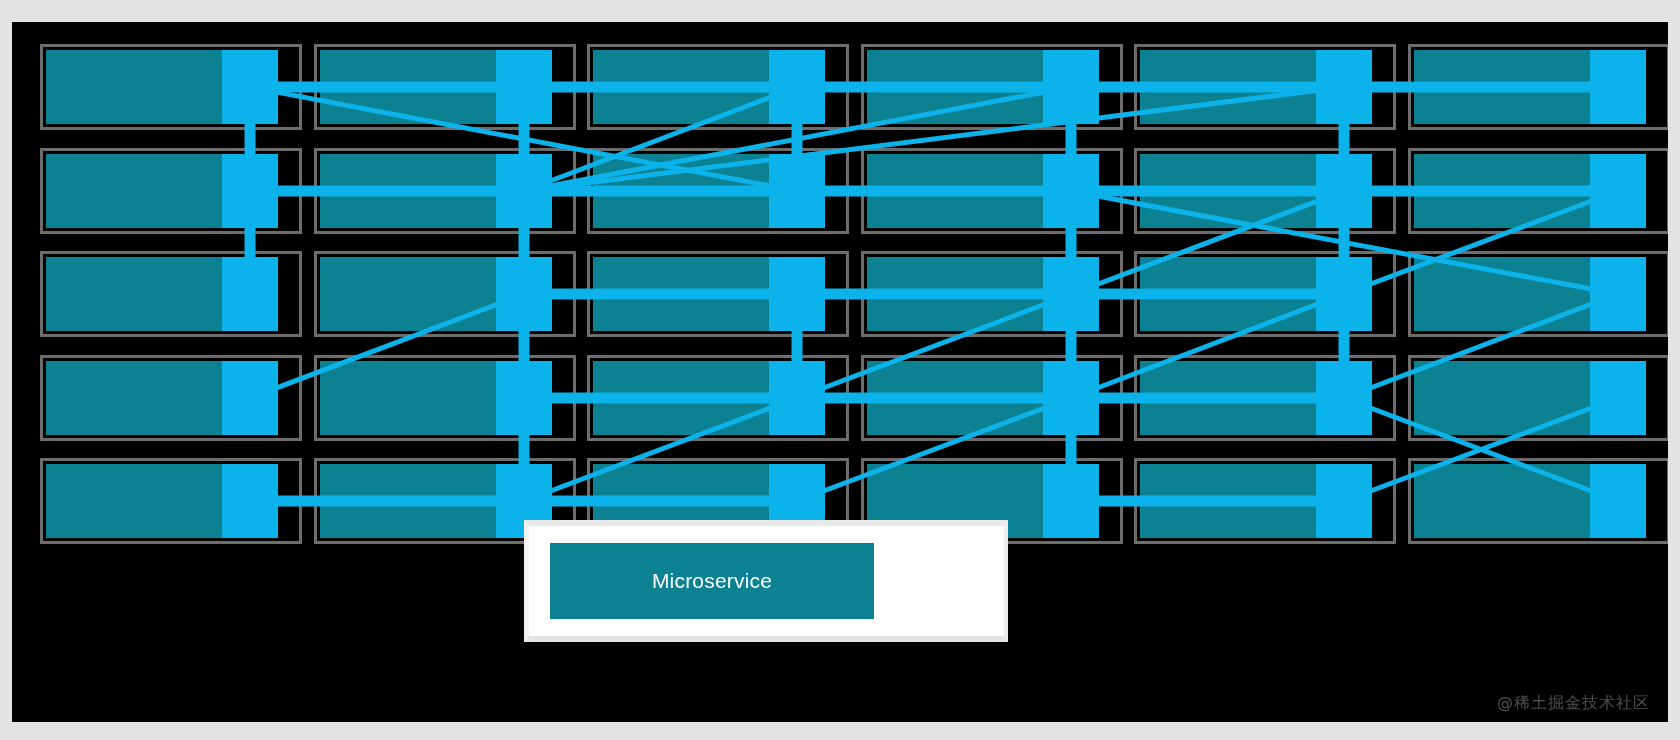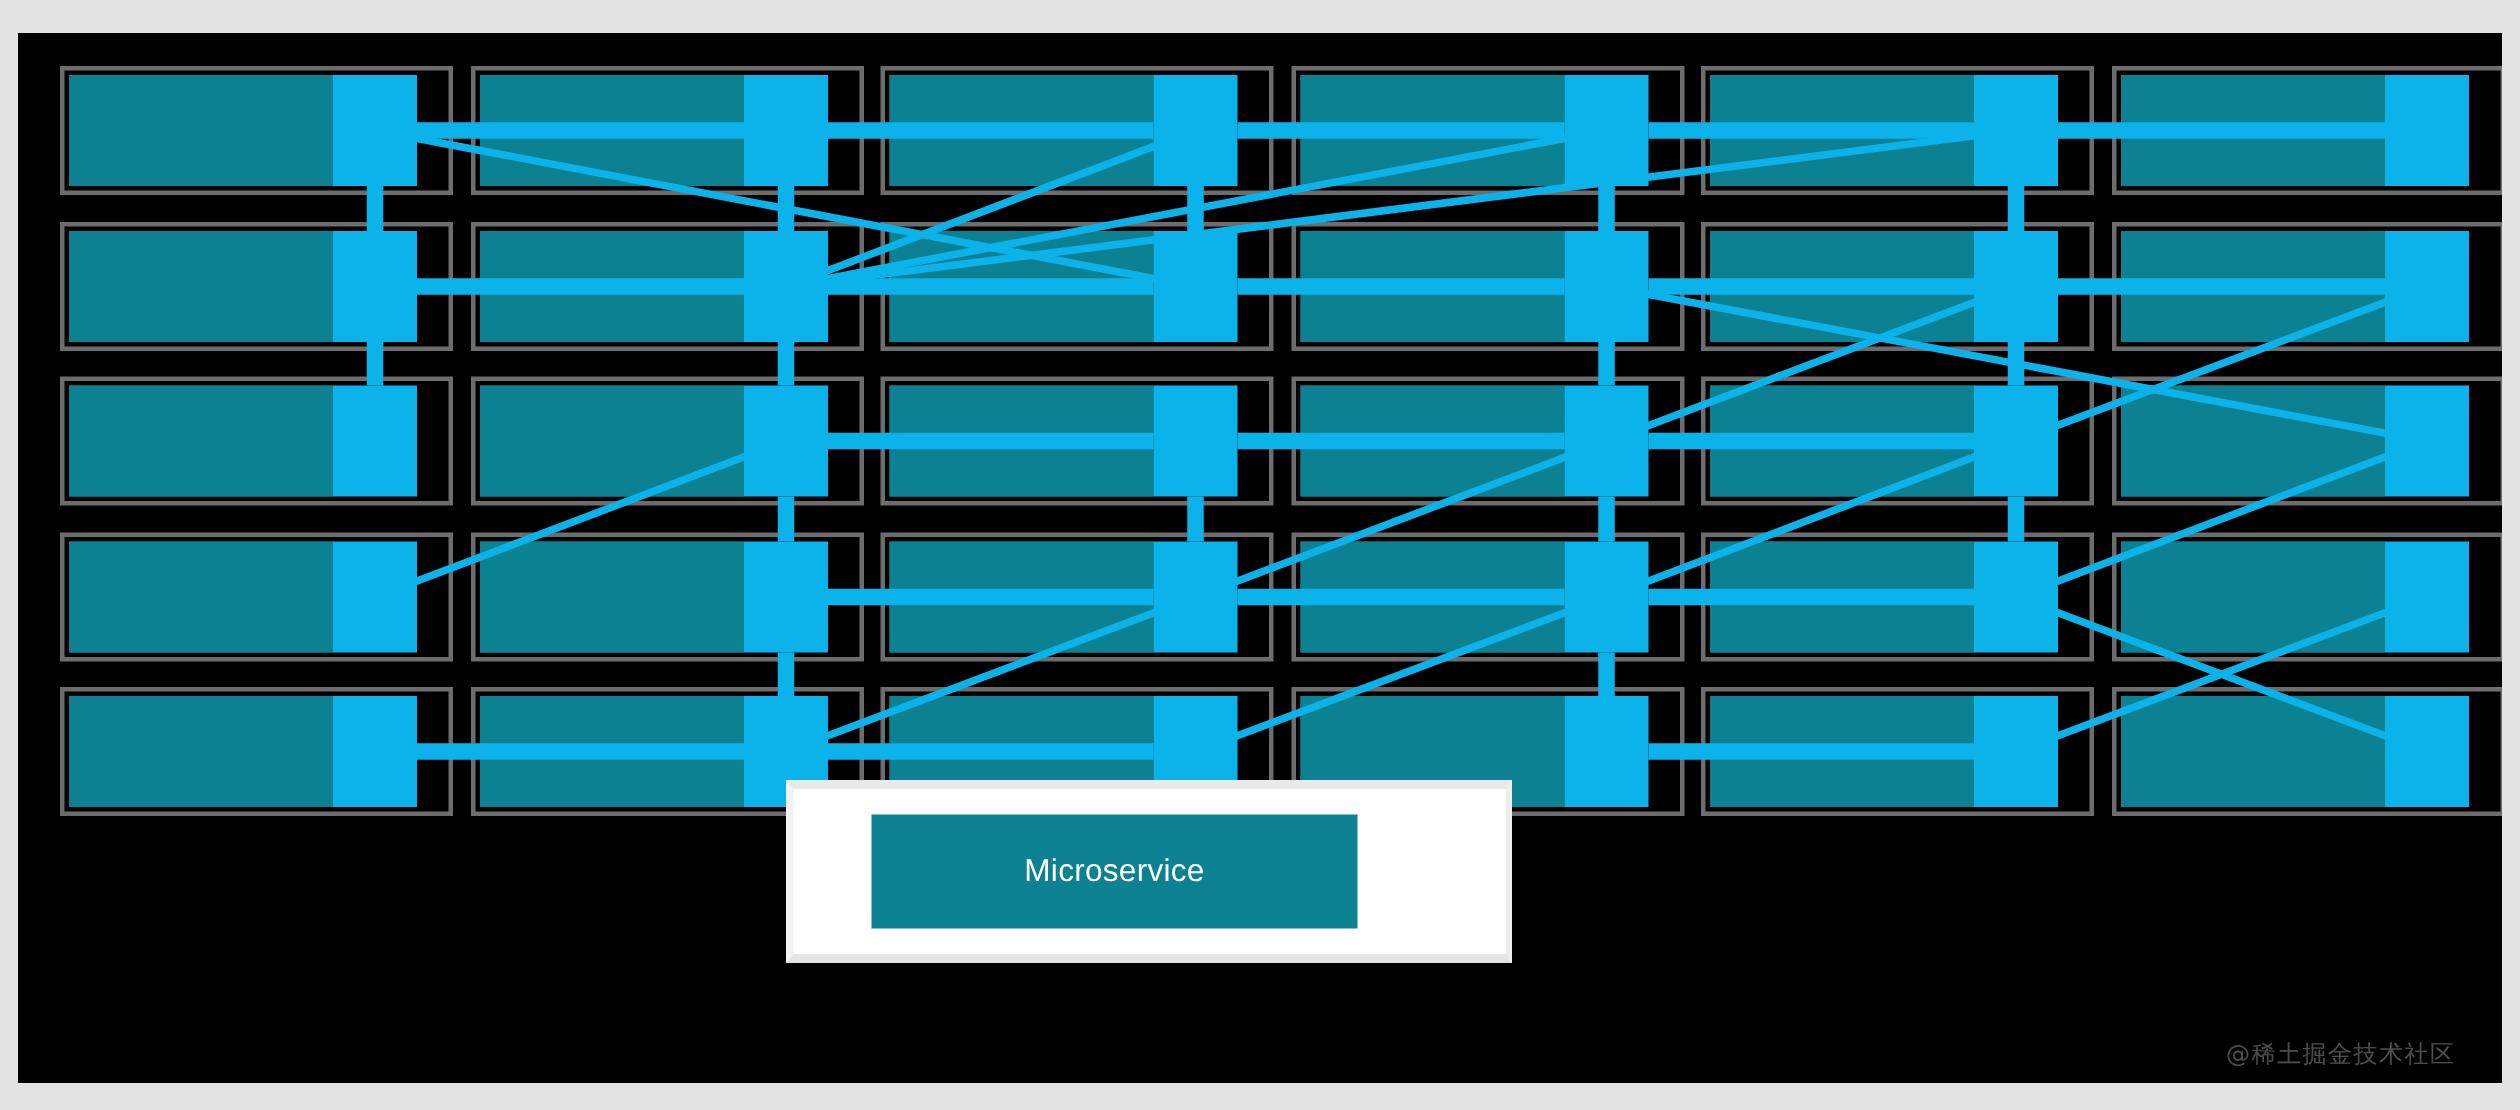--- a/index.html
+++ b/index.html
@@ -71,26 +71,26 @@
     z-index:6;
   }
   .lg-chip{
     display:flex;align-items:center;justify-content:center;
     color:#ffffff;
     font-size:21px;
     letter-spacing:.2px;
     box-sizing:border-box;
     height:76px;
   }
-  #lg-micro{background:#0b8191;width:324px;margin-left:31px;}
+  #lg-micro{background:#0b8191;width:324px;}
   #lg-side{background:#0bb3ea;width:138px;margin-left:20px;}
   
   #watermark{
     position:absolute;
-    right:31px; bottom:8px;
+    right:18px; bottom:8px;
     color:rgba(255,255,255,.30);
     font-size:16px;
     letter-spacing:1px;
     white-space:nowrap;
     z-index:7;
     font-family:"DejaVu Sans",sans-serif;
   }
   #bottombar{
     position:absolute;left:0;bottom:0;width:1680px;height:16px;
     background:#e3e3e3;z-index:8;

